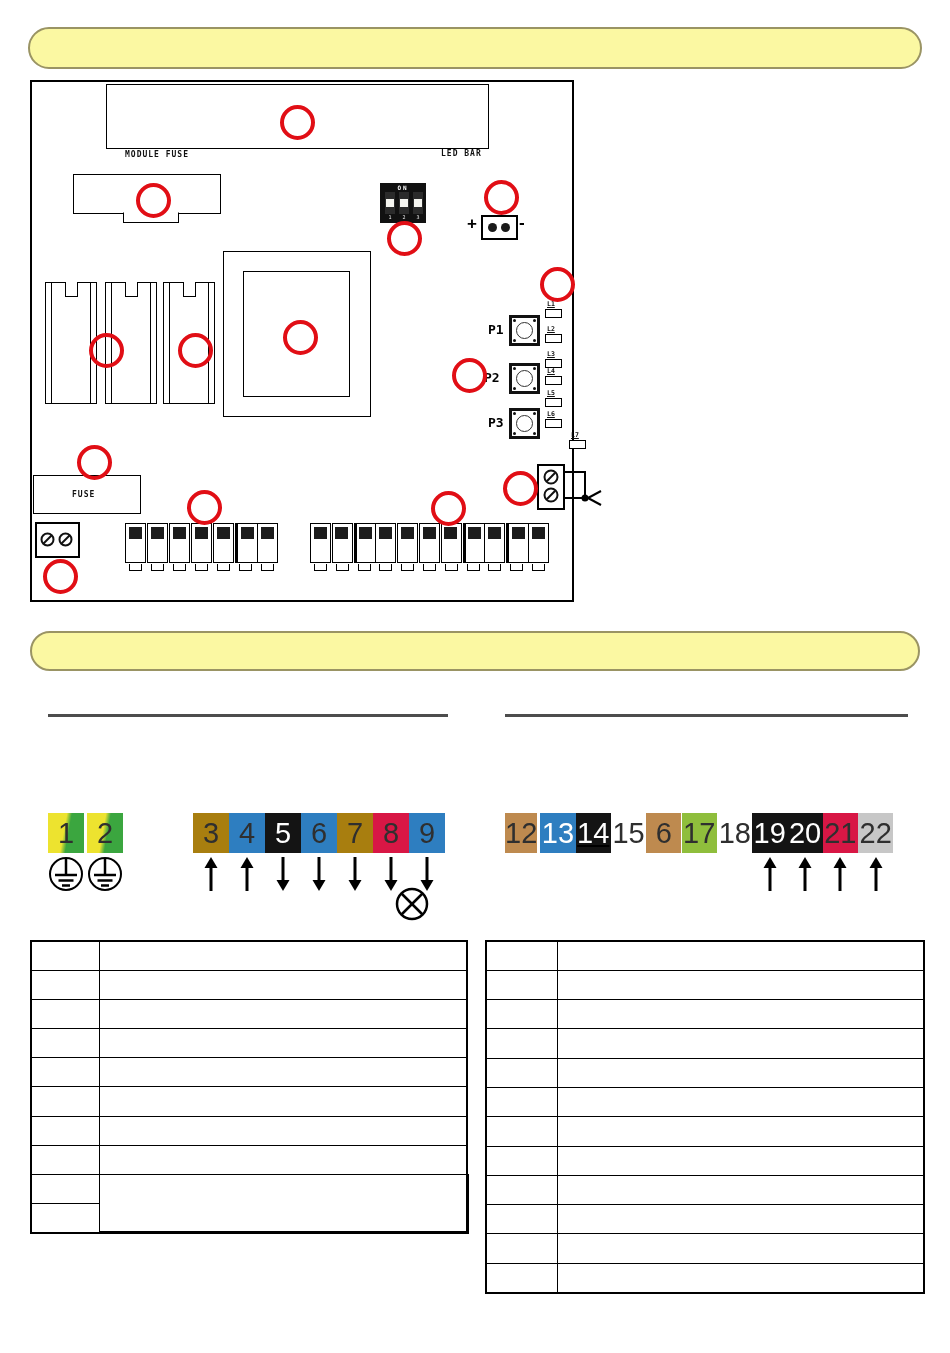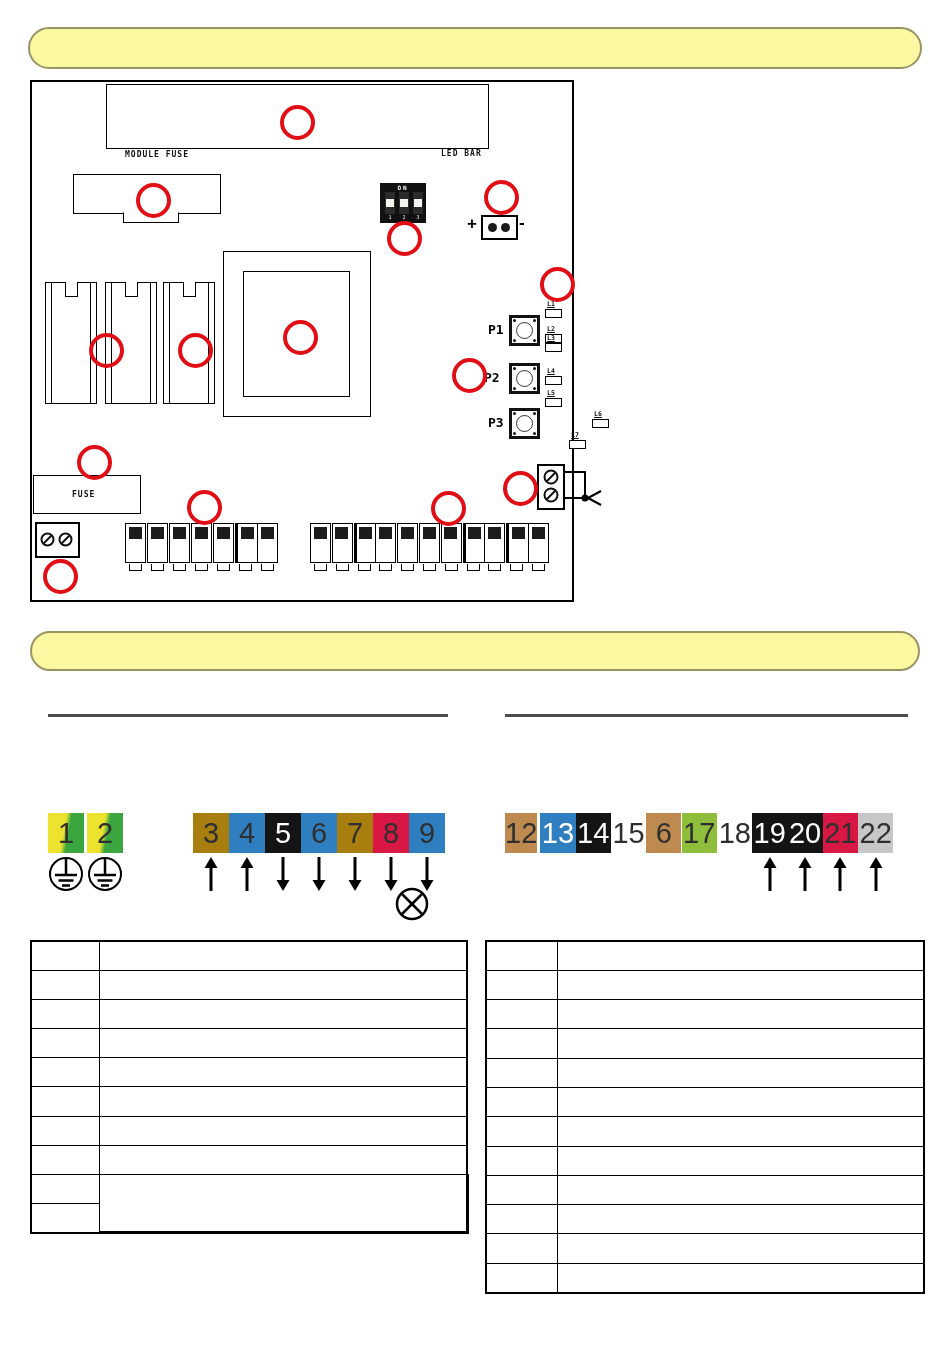--- a/index.html
+++ b/index.html
@@ -152,33 +152,33 @@
 
   <div id="ledcol">
       <div class="led-item" style="top:218px;">
        <span class="led-label">L1</span>
        <div class="led-rect"></div>
      </div>
       <div class="led-item" style="top:243px;">
        <span class="led-label">L2</span>
        <div class="led-rect"></div>
      </div>
-      <div class="led-item" style="top:252px;">
+      <div class="led-item" style="top:268px;">
        <span class="led-label">L3</span>
        <div class="led-rect"></div>
      </div>
       <div class="led-item" style="top:285px;">
        <span class="led-label">L4</span>
        <div class="led-rect"></div>
      </div>
       <div class="led-item" style="top:307px;">
        <span class="led-label">L5</span>
        <div class="led-rect"></div>
      </div>
-      <div class="led-item" style="top:328px;margin-left:47px;">
+      <div class="led-item" style="top:328px;">
        <span class="led-label">L6</span>
        <div class="led-rect"></div>
      </div>
       <div class="led-item" style="top:349px;margin-left:24px;">
        <span class="led-label">L7</span>
        <div class="led-rect"></div>
      </div>
     </div>
 
   <div class="rect" style="left:1px;top:393px;width:106px;height:37px;"></div>
@@ -412,21 +412,21 @@
     <line x1="8" y1="0" x2="8" y2="25" stroke="#000" stroke-width="3"></line>
     <polygon points="8,34 14.5,23 1.5,23" fill="#000"></polygon>
         </svg></div>
        </div>
     <div class="wcol" style="left:505px;width:32px;">
          <div class="wcell" style="background:#be8a4f;color:#2f2f2f;">12</div>
        </div>
     <div class="wcol" style="left:540.3px;width:35.3px;">
          <div class="wcell" style="background:#2e7ec0;color:#ffffff;">13</div>
        </div>
-    <div class="wcol" style="left:575.6px;width:35.3px;">
+    <div class="wcol" style="left:575.6px;width:35.3px;text-decoration:underline;">
          <div class="wcell" style="background:#141414;color:#ffffff;">14</div>
        </div>
     <div class="wcol" style="left:610.9px;width:35.3px;">
          <div class="wcell" style="background:transparent;color:#2f2f2f;">15</div>
        </div>
     <div class="wcol" style="left:646.2px;width:35.3px;">
          <div class="wcell" style="background:#be8a4f;color:#2f2f2f;">6</div>
        </div>
     <div class="wcol" style="left:681.5px;width:35.3px;">
          <div class="wcell" style="background:#8fbe3c;color:#2f2f2f;">17</div>

